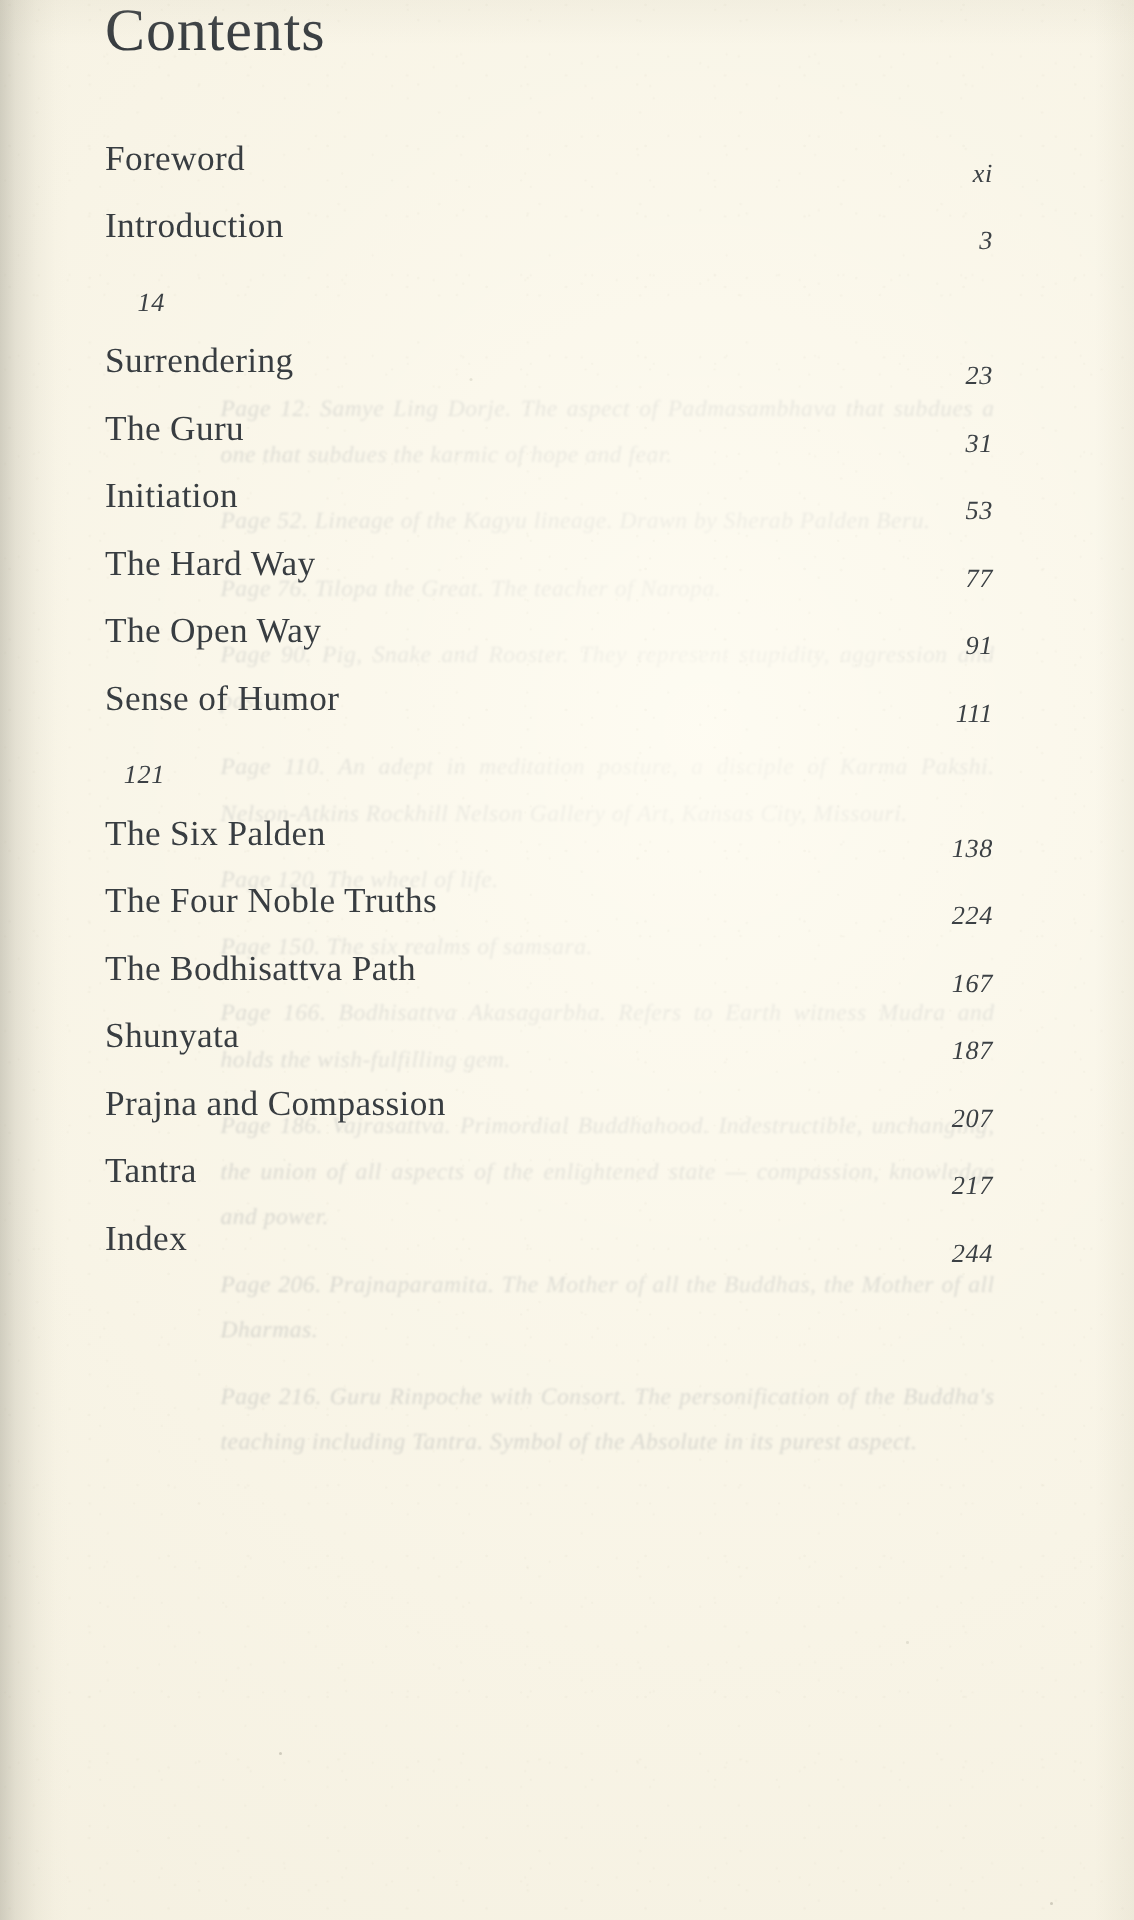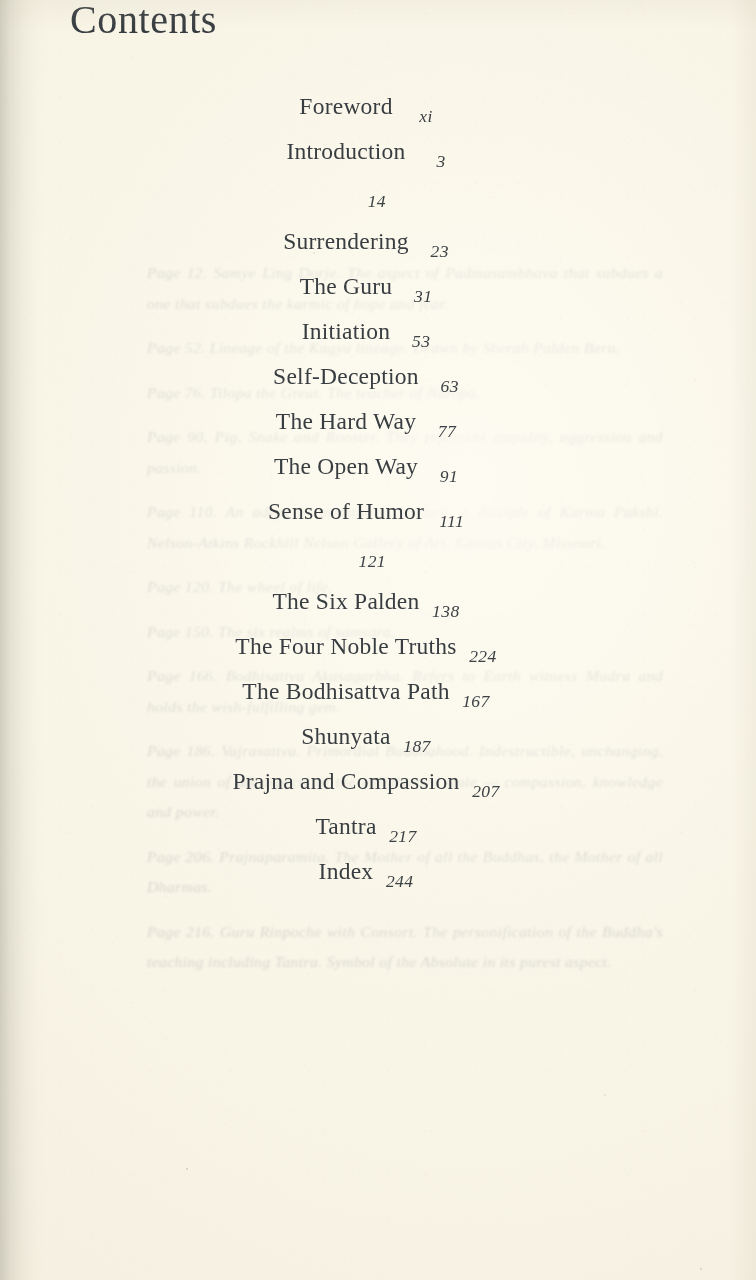--- a/index.html
+++ b/index.html
@@ -117,21 +117,21 @@
   .toc {
     margin: 0;
     padding: 0;
     list-style: none;
     margin-top: 55px;
   }
 
   .toc-entry {
     display: flex;
     align-items: baseline;
-    justify-content: center;
+    justify-content: space-between;
     height: 45px;
     white-space: nowrap;
   }
 
   .toc-title {
     font-size: 23.5px;
     color: #383d41;
     letter-spacing: 0.25px;
     line-height: 1;
   }
@@ -201,24 +201,20 @@
         </li>
         <li class="toc-entry">
           <span class="toc-title">The Guru</span>
           <span class="toc-page">31</span>
         </li>
         <li class="toc-entry">
           <span class="toc-title">Initiation</span>
           <span class="toc-page">53</span>
         </li>
         <li class="toc-entry">
-          <span class="toc-title">Self-Deception</span>
-          <span class="toc-page">63</span>
-        </li>
-        <li class="toc-entry">
           <span class="toc-title">The Hard Way</span>
           <span class="toc-page">77</span>
         </li>
         <li class="toc-entry">
           <span class="toc-title">The Open Way</span>
           <span class="toc-page">91</span>
         </li>
         <li class="toc-entry">
           <span class="toc-title">Sense of Humor</span>
           <span class="toc-page">111</span>

